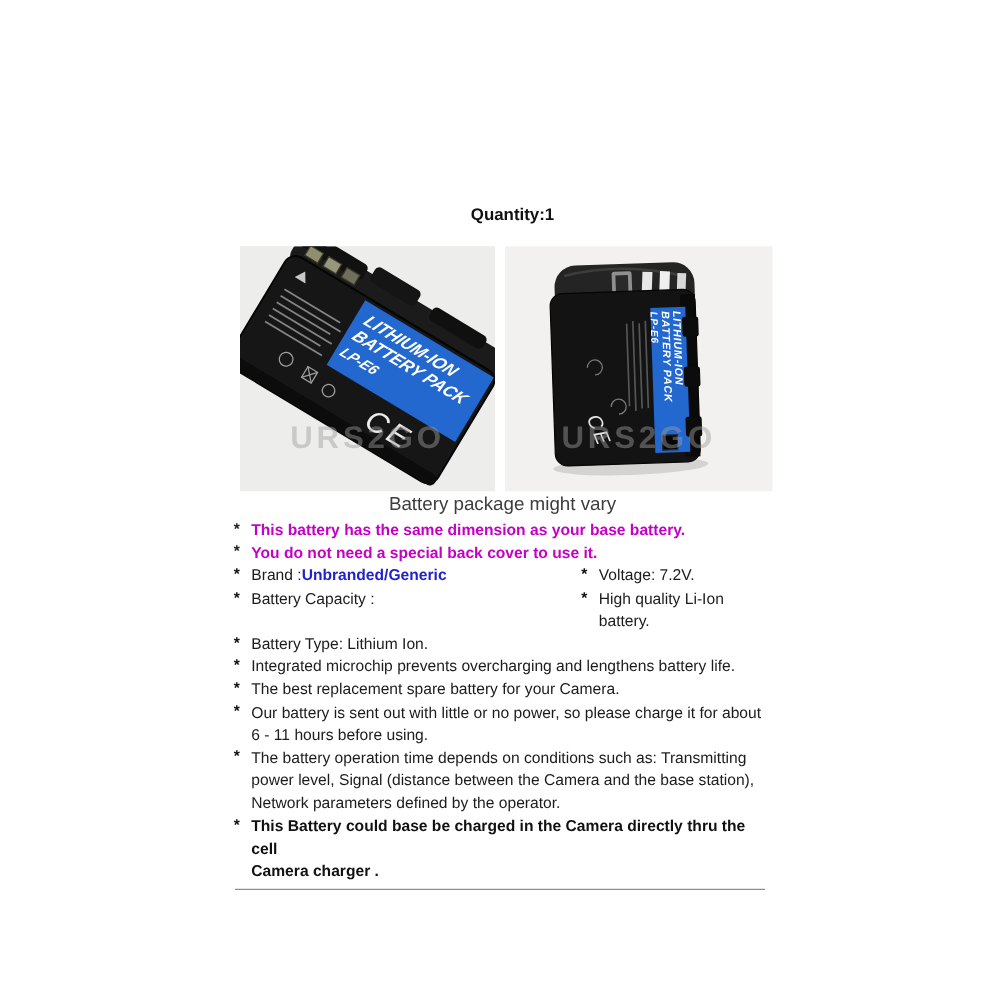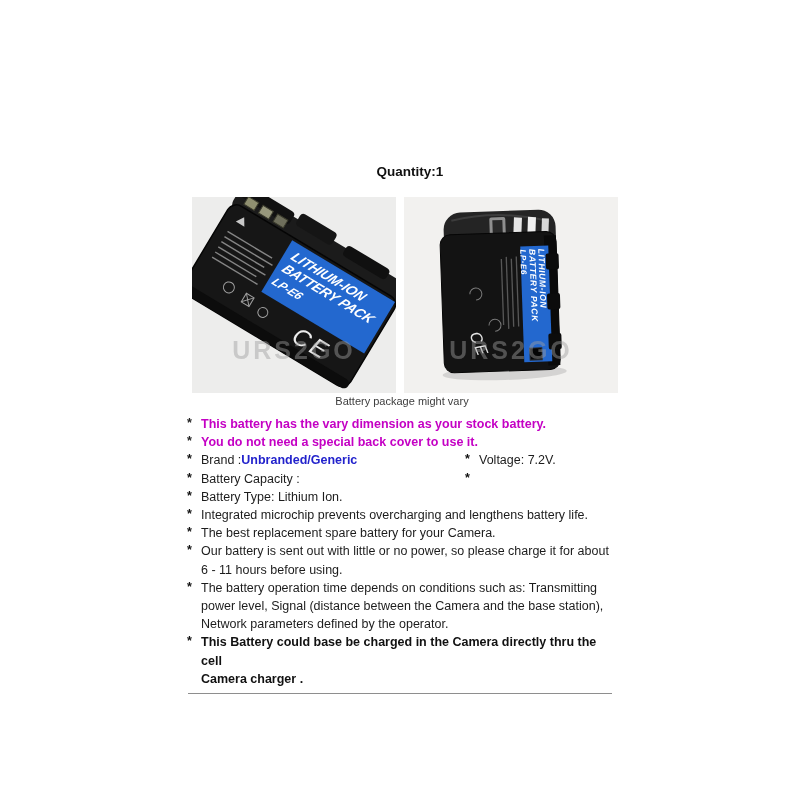--- a/index.html
+++ b/index.html
@@ -20,21 +20,21 @@
   .photo.right{width:214px;background:#f2f1ef;}
   .photo svg{display:block;}
   .watermark{
     position:absolute;left:0;right:0;bottom:28px;text-align:center;
     font-size:25px;font-weight:bold;letter-spacing:3px;
     color:#9f9f9f;opacity:.45;pointer-events:none;
   }
 
   .caption{
     position:absolute;top:378px;left:192px;width:420px;text-align:center;
-    font-size:11px;color:#3d3d3d;
+    font-size:15px;color:#3d3d3d;
   }
 
   .features{
     position:absolute;left:187px;top:398px;width:431px;
     font-size:12.5px;line-height:18.2px;color:#1c1c1c;
   }
   .row{position:relative;padding-left:14px;}
   .bullet{position:absolute;left:0;top:-1px;color:#111;font-weight:bold;}
   .hl{color:#c400c4;font-weight:bold;}
   .hl .bullet{color:#222;}
@@ -156,21 +156,21 @@
       <div class="watermark">URS2GO</div>
     </div>
   </div>
 
   <div class="caption">Battery package might vary</div>
 
   <div class="features">
 
     <div class="row hl">
       <span class="bullet">*</span>
-      <span>This battery has the vary dimension as your stock battery.</span>
+      <span>This battery has the same dimension as your base battery.</span>
     </div>
 
     <div class="row hl">
       <span class="bullet">*</span>
       <span>You do not need a special back cover to use it.</span>
     </div>
 
     <div class="cols">
       <div class="col-l">
         <span class="bullet">*</span>
@@ -182,20 +182,21 @@
       </div>
     </div>
 
     <div class="cols">
       <div class="col-l">
         <span class="bullet">*</span>
         <span>Battery Capacity :</span>
       </div>
       <div class="col-r">
         <span class="bullet">*</span>
+        <span>High quality Li-Ion battery.</span>
       </div>
     </div>
 
     <div class="row">
       <span class="bullet">*</span>
       <span>Battery Type: Lithium Ion.</span>
     </div>
 
     <div class="row">
       <span class="bullet">*</span>

